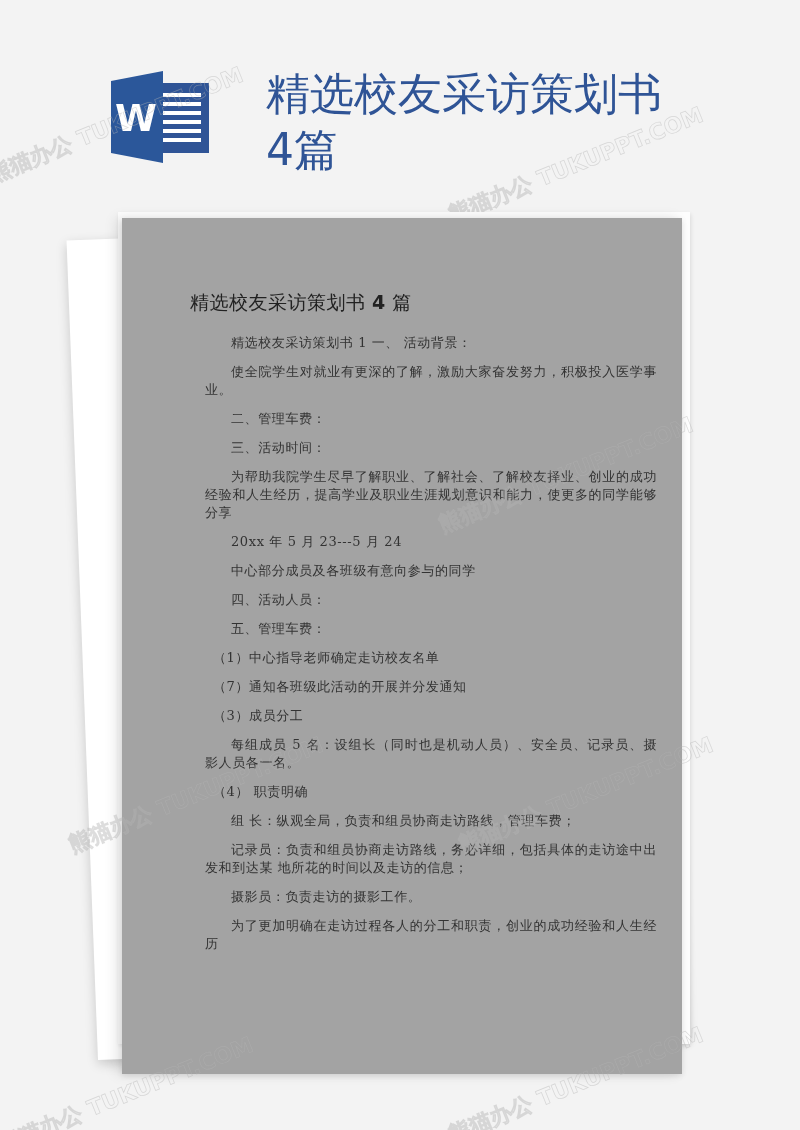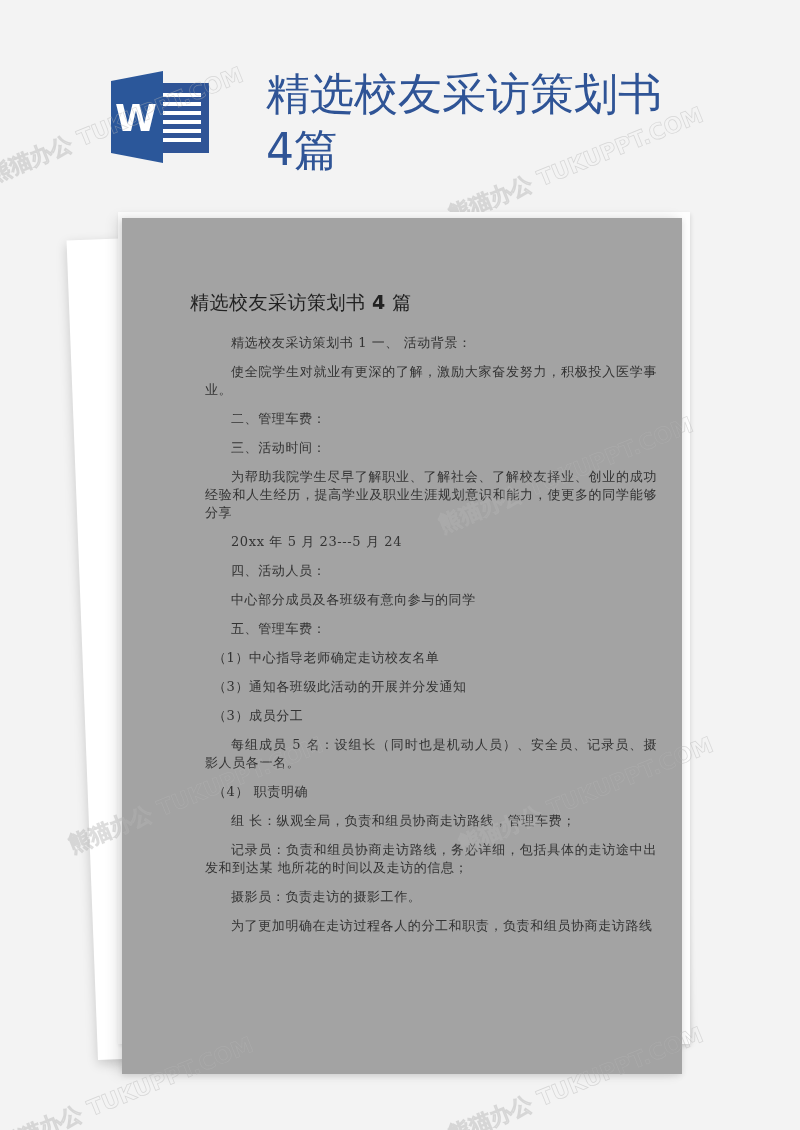--- a/index.html
+++ b/index.html
@@ -85,32 +85,32 @@
     <span>精选校友采访策划书 </span><b>4</b><span> 篇</span>
   </div>
 
   <div class="body-text" id="body-text">
     <p class="para">精选校友采访策划书 1 一、 活动背景：</p>
     <p class="para">使全院学生对就业有更深的了解，激励大家奋发努力，积极投入医学事业。</p>
     <p class="para">二、管理车费：</p>
     <p class="para">三、活动时间：</p>
     <p class="para">为帮助我院学生尽早了解职业、了解社会、了解校友择业、创业的成功经验和人生经历，提高学业及职业生涯规划意识和能力，使更多的同学能够分享</p>
     <p class="para">20xx 年 5 月 23---5 月 24</p>
+    <p class="para noindent" style="text-indent:26px">中心部分成员及各班级有意向参与的同学</p>
     <p class="para">四、活动人员：</p>
-    <p class="para noindent" style="text-indent:26px">中心部分成员及各班级有意向参与的同学</p>
     <p class="para">五、管理车费：</p>
     <p class="para item">（1）中心指导老师确定走访校友名单</p>
-    <p class="para item">（3）通知各班级此活动的开展并分发通知</p>
+    <p class="para item">（7）通知各班级此活动的开展并分发通知</p>
     <p class="para item">（3）成员分工</p>
     <p class="para">每组成员 5 名：设组长（同时也是机动人员）、安全员、记录员、摄影人员各一名。</p>
     <p class="para item">（4） 职责明确</p>
     <p class="para">组 长：纵观全局，负责和组员协商走访路线，管理车费；</p>
     <p class="para">记录员：负责和组员协商走访路线，务必详细，包括具体的走访途中出发和到达某 地所花的时间以及走访的信息；</p>
     <p class="para">摄影员：负责走访的摄影工作。</p>
-    <p class="para">为了更加明确在走访过程各人的分工和职责，负责和组员协商走访路线</p>
+    <p class="para">为了更加明确在走访过程各人的分工和职责，创业的成功经验和人生经历</p>
   </div>
 </div>
 
 <div class="watermark" style="left:430px; top:460px;">熊猫办公 TUKUPPT.COM</div>
 <div class="watermark" style="left:60px; top:780px;">熊猫办公 TUKUPPT.COM</div>
 <div class="watermark" style="left:450px; top:780px;">熊猫办公 TUKUPPT.COM</div>
 <div class="watermark" style="left:-10px; top:1080px;">熊猫办公 TUKUPPT.COM</div>
 <div class="watermark" style="left:440px; top:1070px;">熊猫办公 TUKUPPT.COM</div>
 
 </body></html>

